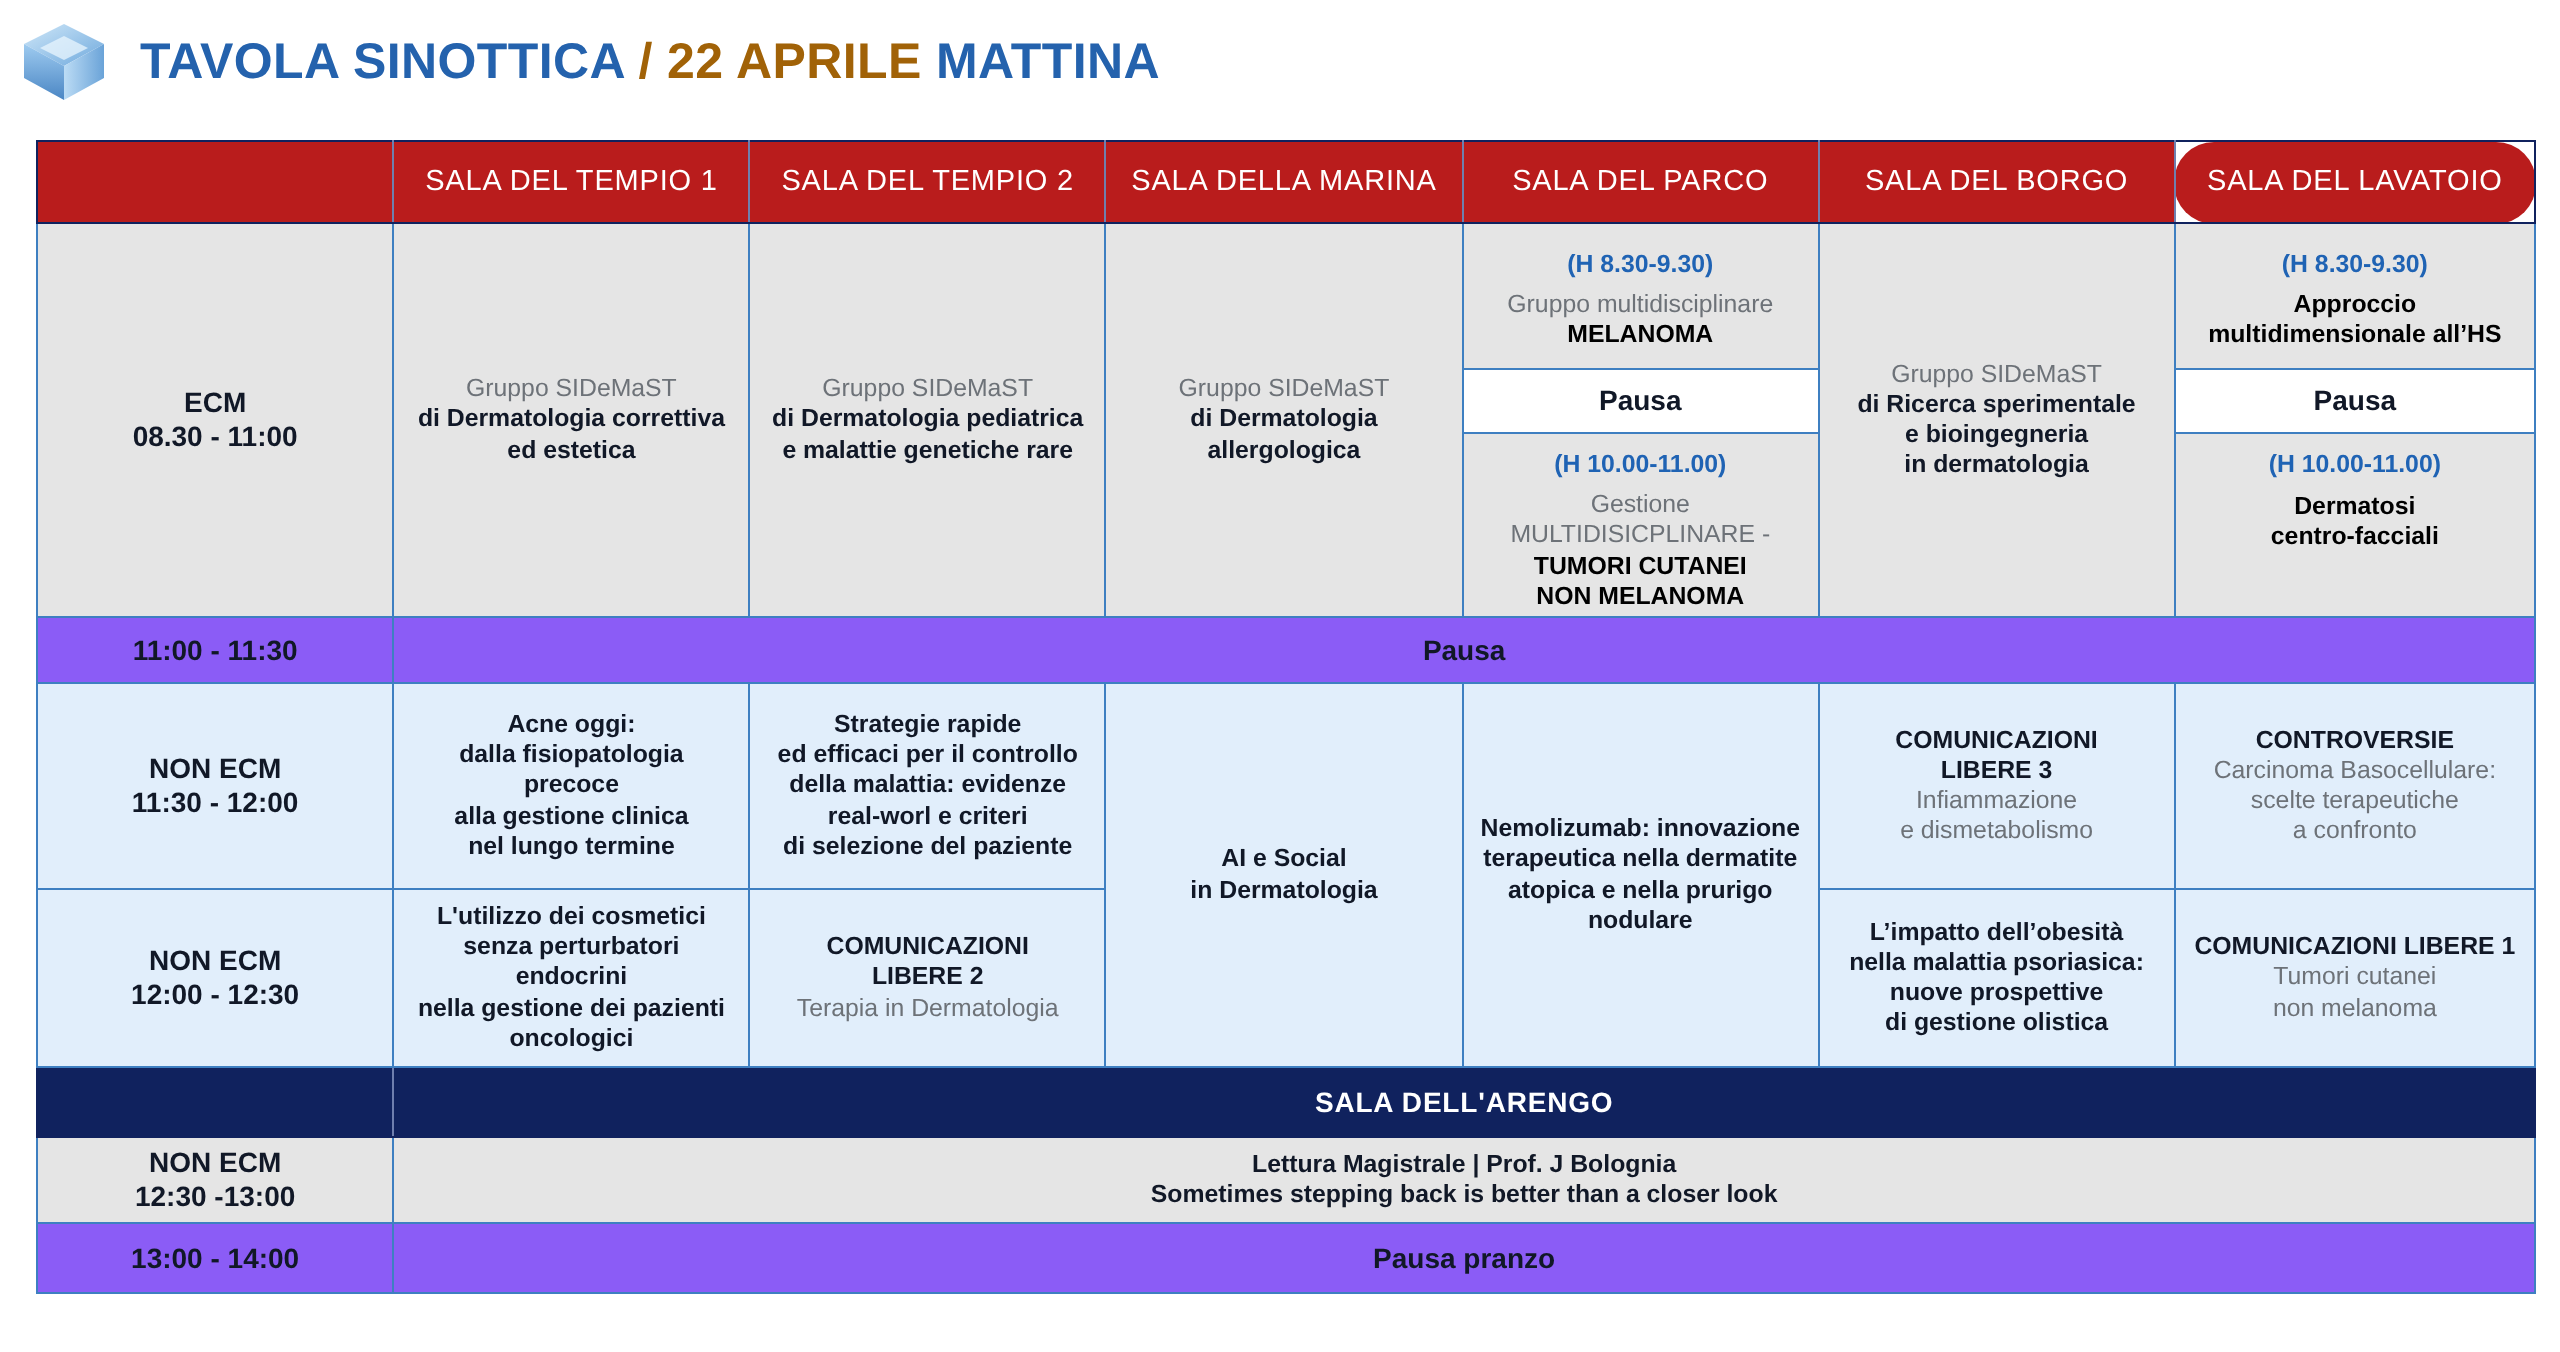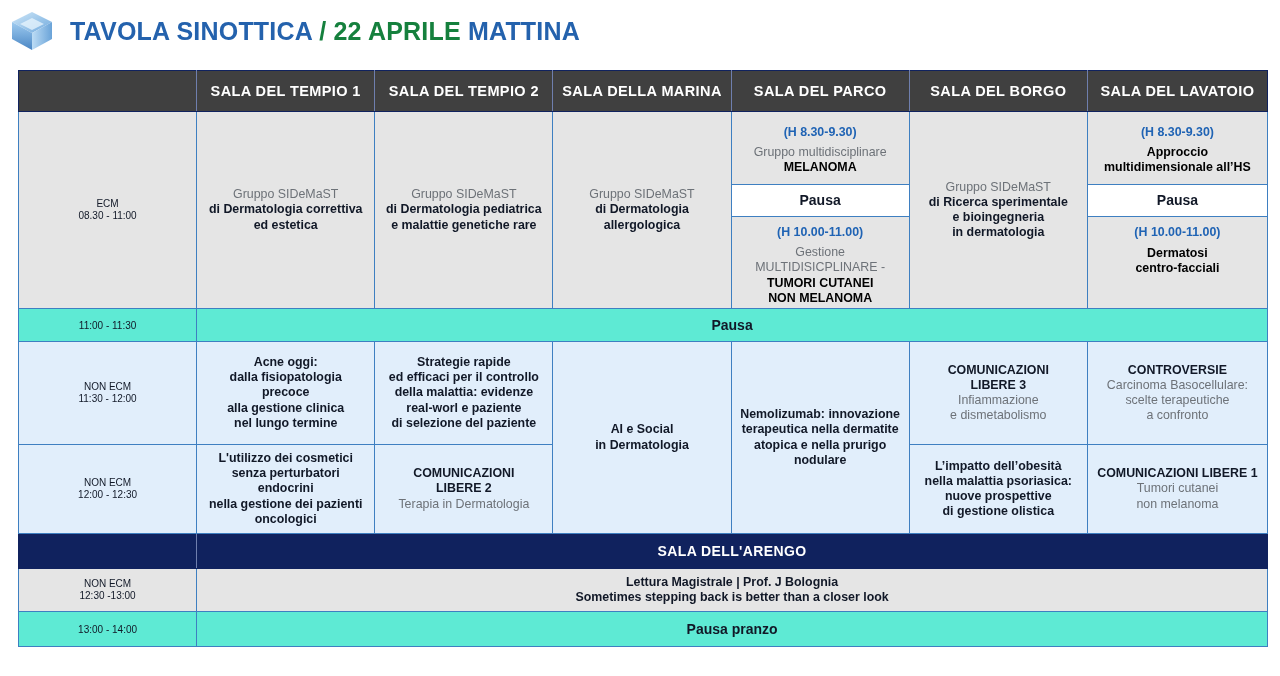--- a/index.html
+++ b/index.html
@@ -19,60 +19,60 @@
   .logo{
     width:48px;height:44px;margin-left:8px;margin-right:14px;
     position:relative;flex:0 0 auto;
   }
   .logo svg{display:block;}
   .title{
     font-size:25px;font-weight:bold;letter-spacing:.2px;
     white-space:nowrap;line-height:1;
   }
   .t-blue{color:#2462ad;}
-  .t-dark{color:#15803d;margin-top:20px;}
+  .t-dark{color:#a16207;margin-top:20px;}
 
   
   .tbl{
     position:absolute;left:18px;top:70px;width:1250px;
     border-collapse:collapse;table-layout:fixed;
   }
   .tbl td,.tbl th{
     border:1px solid #3e7fc1;
     padding:0;
     vertical-align:middle;
     text-align:center;
   }
   col.c-time{width:178px;}
   col.c-room{width:178px;}
   col.c-room-last{width:180px;}
 
   
   .hdr td{
-    background:#404040;color:#ffffff;
+    background:#b91c1c;color:#ffffff;
     border:1px solid #10225e;
     border-right:1px solid #6f7fae;
-    font-size:14.5px;font-weight:bold;letter-spacing:.4px;
+    font-size:14.5px;font-weight:normal;letter-spacing:.4px;
     height:40px;
   }
   .hdr td.blank{border-right:1px solid #6f7fae;}
-  .hdr td:last-child{border-right:1px solid #10225e;}
+  .hdr td:last-child{border-right:1px solid #10225e;border-radius:20px;}
 
   
   .fill-strong{background:#e5e5e5;}
   .fill-soft{background:#e1eefb;}
-  .fill-white{background:#5eead4;}
+  .fill-white{background:#8b5cf6;}
 
   .cell{
     padding:6px 7px;
     font-size:12.4px;line-height:1.22;color:#111827;
   }
   .cell.tall{padding:8px 7px;}
   .time{
-    font-size:10px;font-weight:normal;line-height:1.3;color:#111827;
+    font-size:14px;font-weight:bold;line-height:1.3;color:#111827;
   }
   .b{font-weight:bold;}
   .gray{color:#6d7278;font-weight:normal;}
   .hblue{color:#1f63b4;font-weight:bold;}
   .pausa{font-weight:bold;font-size:14px;color:#111827;}
 
   
   .split{padding:0;}
   .split .seg{
     border-bottom:1px solid #3e7fc1;
@@ -247,21 +247,21 @@
           <div>alla gestione clinica</div>
           <div>nel lungo termine</div>
         </div>
       </td>
 
       <td class="fill-soft">
         <div class="cell b">
           <div>Strategie rapide</div>
           <div>ed efficaci per il controllo</div>
           <div>della malattia: evidenze</div>
-          <div>real-worl e paziente</div>
+          <div>real-worl e criteri</div>
           <div>di selezione del paziente</div>
         </div>
       </td>
 
       <td class="fill-soft" rowspan="2">
         <div class="cell b">
           <div>AI e Social</div>
           <div>in Dermatologia</div>
         </div>
       </td>

